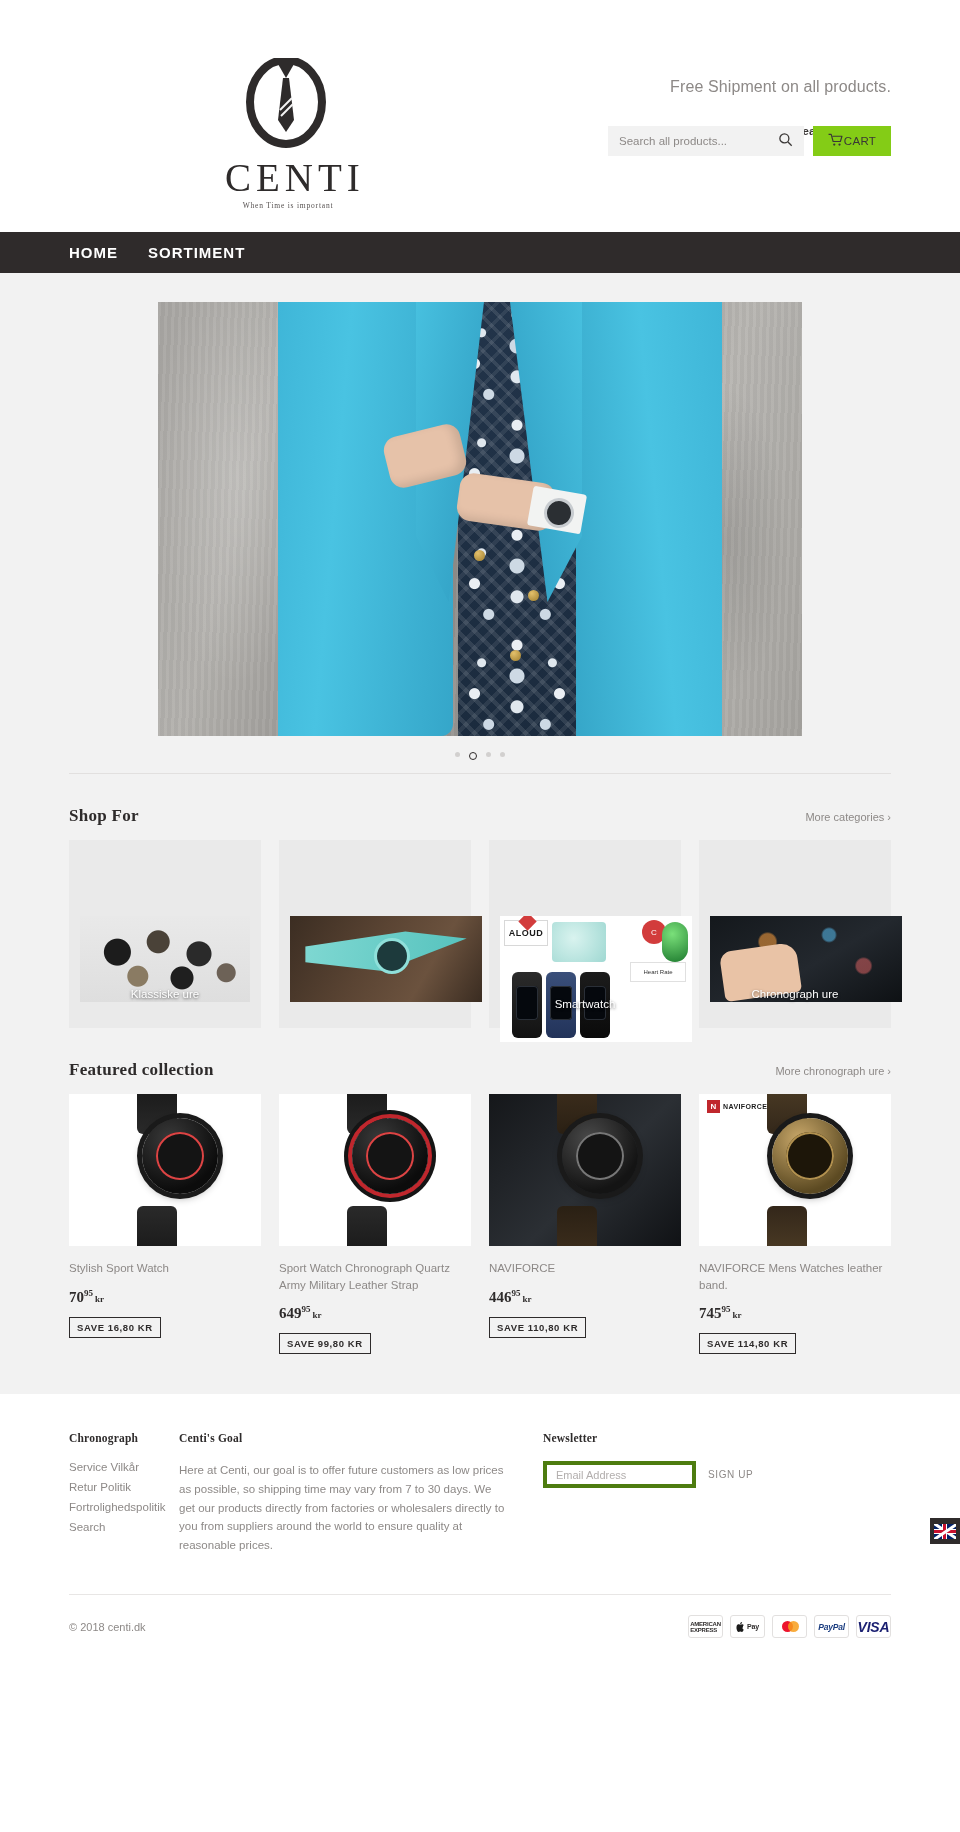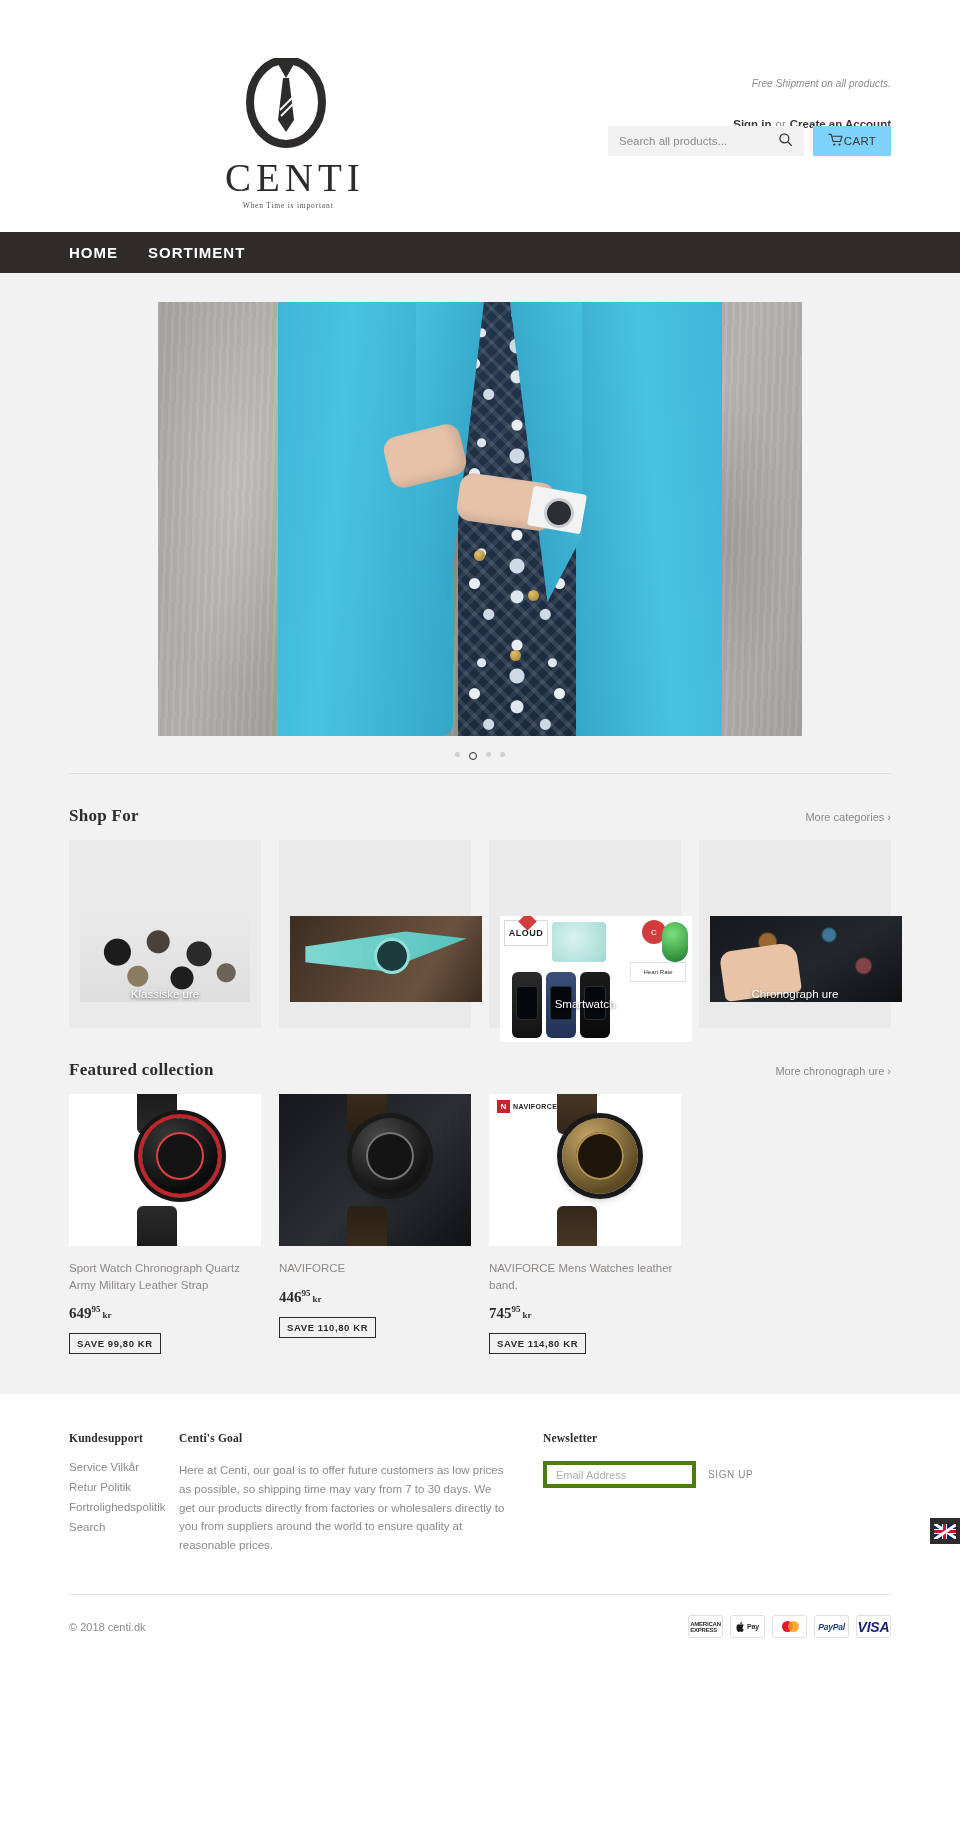--- a/index.html
+++ b/index.html
@@ -23,37 +23,37 @@
     font-size: 39px; letter-spacing: 5px; color: #2e2b2b;
     line-height: 1; padding-left: 5px; margin-left: 9px;
   }
   .logo-tag {
     font-family: "Liberation Serif", serif;
     font-size: 7.5px; letter-spacing: 0.8px; color: #55504f;
     margin-top: 4px; padding-left: 4px;
   }
 
   .util { position: absolute; right: 0; top: 30px; text-align: right; width: 420px; }
-  .util-ship { font-size: 10px; color: #8d8987; margin-bottom: 29px; letter-spacing: .1px; font-style: italic;}
+  .util-ship { font-size: 16px; color: #8d8987; margin-bottom: 29px; letter-spacing: .1px;}
   .util-acct { font-size: 11.5px; color: #8d8987; }
   .util-acct a { color: #3a3736; font-weight: bold; text-decoration: none; }
   .util-acct .or { font-weight: normal; color:#8d8987; margin: 0 4px; }
 
   .searchrow { position: absolute; right: 0; top: 78px; display: flex; gap: 9px; }
   .search-box {
     width: 196px; height: 30px; background: #f2f2f2;
     display: flex; align-items: center; padding: 0 11px;
   }
   .search-box input {
     flex: 1; border: 0; background: transparent; outline: none;
     font-family: "Liberation Sans", sans-serif; font-size: 11.5px; color: #6b6664;
   }
   .search-box input::placeholder { color: #8d8987; }
   .cart-btn {
-    width: 78px; height: 30px; background: #7dd3fc; border: 0;
+    width: 78px; height: 30px; background: #84cc16; border: 0;
     display: flex; align-items: center; justify-content: center; gap: 0;
     font-family: "Liberation Sans", sans-serif; font-size: 11.5px;
     color: #3a3736; cursor: pointer; letter-spacing: .3px;
   }
 
   
   .nav { background: #2f2b2b; height: 41px; }
   .nav-inner { width: 822px; margin: 0 auto; height: 100%; display: flex; align-items: center; gap: 30px; }
   .nav-item {
     color: #fff; font-size: 15px; letter-spacing: 1px; font-weight: bold;
@@ -423,20 +423,32 @@
     </div>
 
     <div class="wrap">
       <div class="sec-head">
         <div class="sec-title">Featured collection</div>
         <a class="sec-link" href="#">More chronograph ure ›</a>
       </div>
 
       <div class="prod-grid">
 
+        <div class="prod-card">
+          <div class="prod-img">
+            <div class="w strapU"></div>
+              <div class="w strapD"></div>
+            <div class="w w-case wA">
+                <div class="wA-dial"></div>
+              </div>
+          </div>
+          <div class="prod-title">Stylish Sport Watch</div>
+          <div class="prod-price"><span>70</span><sup>95</sup><span class="cur">kr</span></div>
+          <div class="save">SAVE 16,80 KR</div>
+        </div>
 
         <div class="prod-card">
           <div class="prod-img">
             <div class="w strapU"></div>
               <div class="w strapD"></div>
             <div class="w w-case wA redring">
                 <div class="wA-dial"></div>
               </div>
           </div>
           <div class="prod-title">Sport Watch Chronograph Quartz Army Military Leather Strap</div>
@@ -476,21 +488,21 @@
 
       </div>
     </div>
 
   </div>
 
   <div class="footer">
     <div class="foot-cols">
 
       <div class="fc1">
-        <div class="foot-h">Kundesupport</div>
+        <div class="foot-h">Chronograph</div>
         <a class="foot-link" href="#">Service Vilkår</a>
         <a class="foot-link" href="#">Retur Politik</a>
         <a class="foot-link" href="#">Fortrolighedspolitik</a>
         <a class="foot-link" href="#">Search</a>
       </div>
 
       <div class="fc2">
         <div class="foot-h">Centi's Goal</div>
         <div class="foot-text">Here at Centi, our goal is to offer future customers as low prices as possible, so shipping time may vary from 7 to 30 days. We get our products directly from factories or wholesalers directly to you from suppliers around the world to ensure quality at reasonable prices.</div>
       </div>

